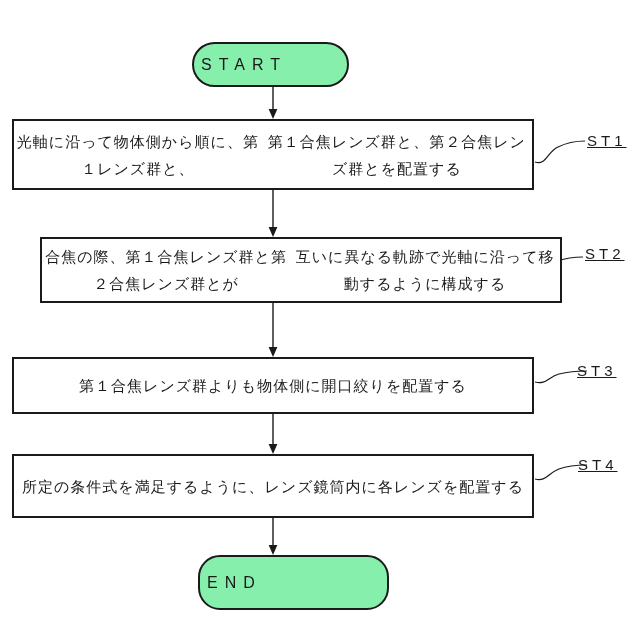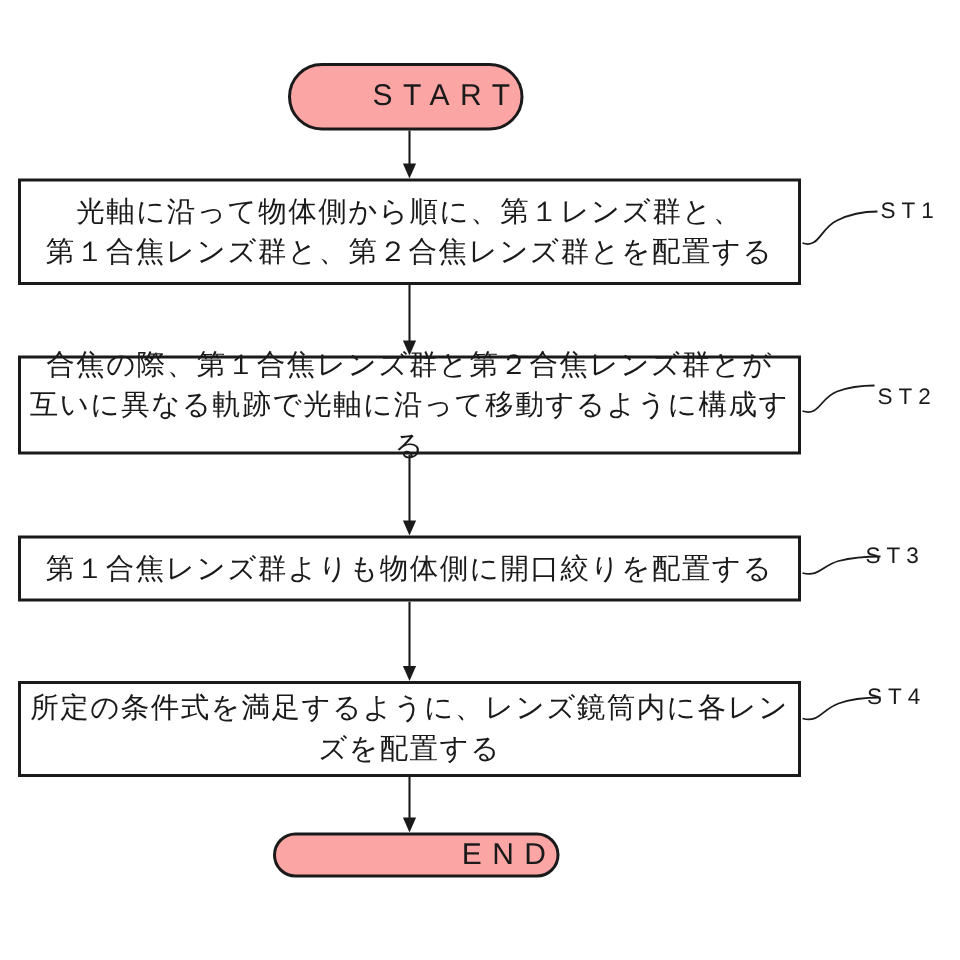--- a/index.html
+++ b/index.html
@@ -21,71 +21,71 @@
     left: 0;
     top: 0;
     width: 640px;
     height: 640px;
     pointer-events: none;
   }
   .terminal {
     position: absolute;
     box-sizing: border-box;
     border: 2px solid #1a1a1a;
-    background: #fca5a5;
+    background: #86efac;
     display: flex;
     align-items: center;
-    justify-content: flex-end;
-    font-size: 20px;
+    justify-content: flex-start;
+    font-size: 16px;
     letter-spacing: 7px;
     padding-left: 7px; 
   }
   .node-start {
     left: 192px;
     top: 42px;
     width: 157px;
     height: 45px;
     border-radius: 23px;
   }
   .node-end {
-    left: 182px;
+    left: 198px;
     top: 555px;
     width: 191px;
-    height: 30px;
+    height: 55px;
     border-radius: 22px;
   }
   .process {
     position: absolute;
     box-sizing: border-box;
     left: 12px;
     width: 522px;
     border: 2px solid #1a1a1a;
     background: #ffffff;
     display: flex;
-    flex-direction: column;
     align-items: center;
     justify-content: center;
-    font-size: 19px;
+    font-size: 15px;
     letter-spacing: 1px;
     line-height: 27px;
     text-align: center;
   }
   .box-1 { top: 119px; height: 71px; }
-  .box-2 { top: 237px; height: 66px; }
-  .box-3 { top: 357px; height: 44px; }
+  .box-2 { top: 237px; height: 66px; margin-left: 28px; }
+  .box-3 { top: 357px; height: 57px; }
   .box-4 { top: 454px; height: 64px; }
   .step-label {
     position: absolute;
     font-size: 15px;
     letter-spacing: 4px;
     line-height: 18px;
     white-space: nowrap;
+    text-decoration: underline;
   }
   .label-st1 { left: 587px; top: 132px; }
-  .label-st2 { left: 585px; top: 256px; }
+  .label-st2 { left: 585px; top: 245px; }
   .label-st3 { left: 577px; top: 362px; }
   .label-st4 { left: 578px; top: 456px; }
   .connector-layer line { stroke: #1a1a1a; stroke-width: 1.4; }
   .connector-layer polygon { fill: #1a1a1a; stroke: none; }
   .connector-layer path.leader { stroke: #1a1a1a; stroke-width: 1.2; fill: none; }
 </style>
 </head>
 <body>
 
 <div class="stage">

